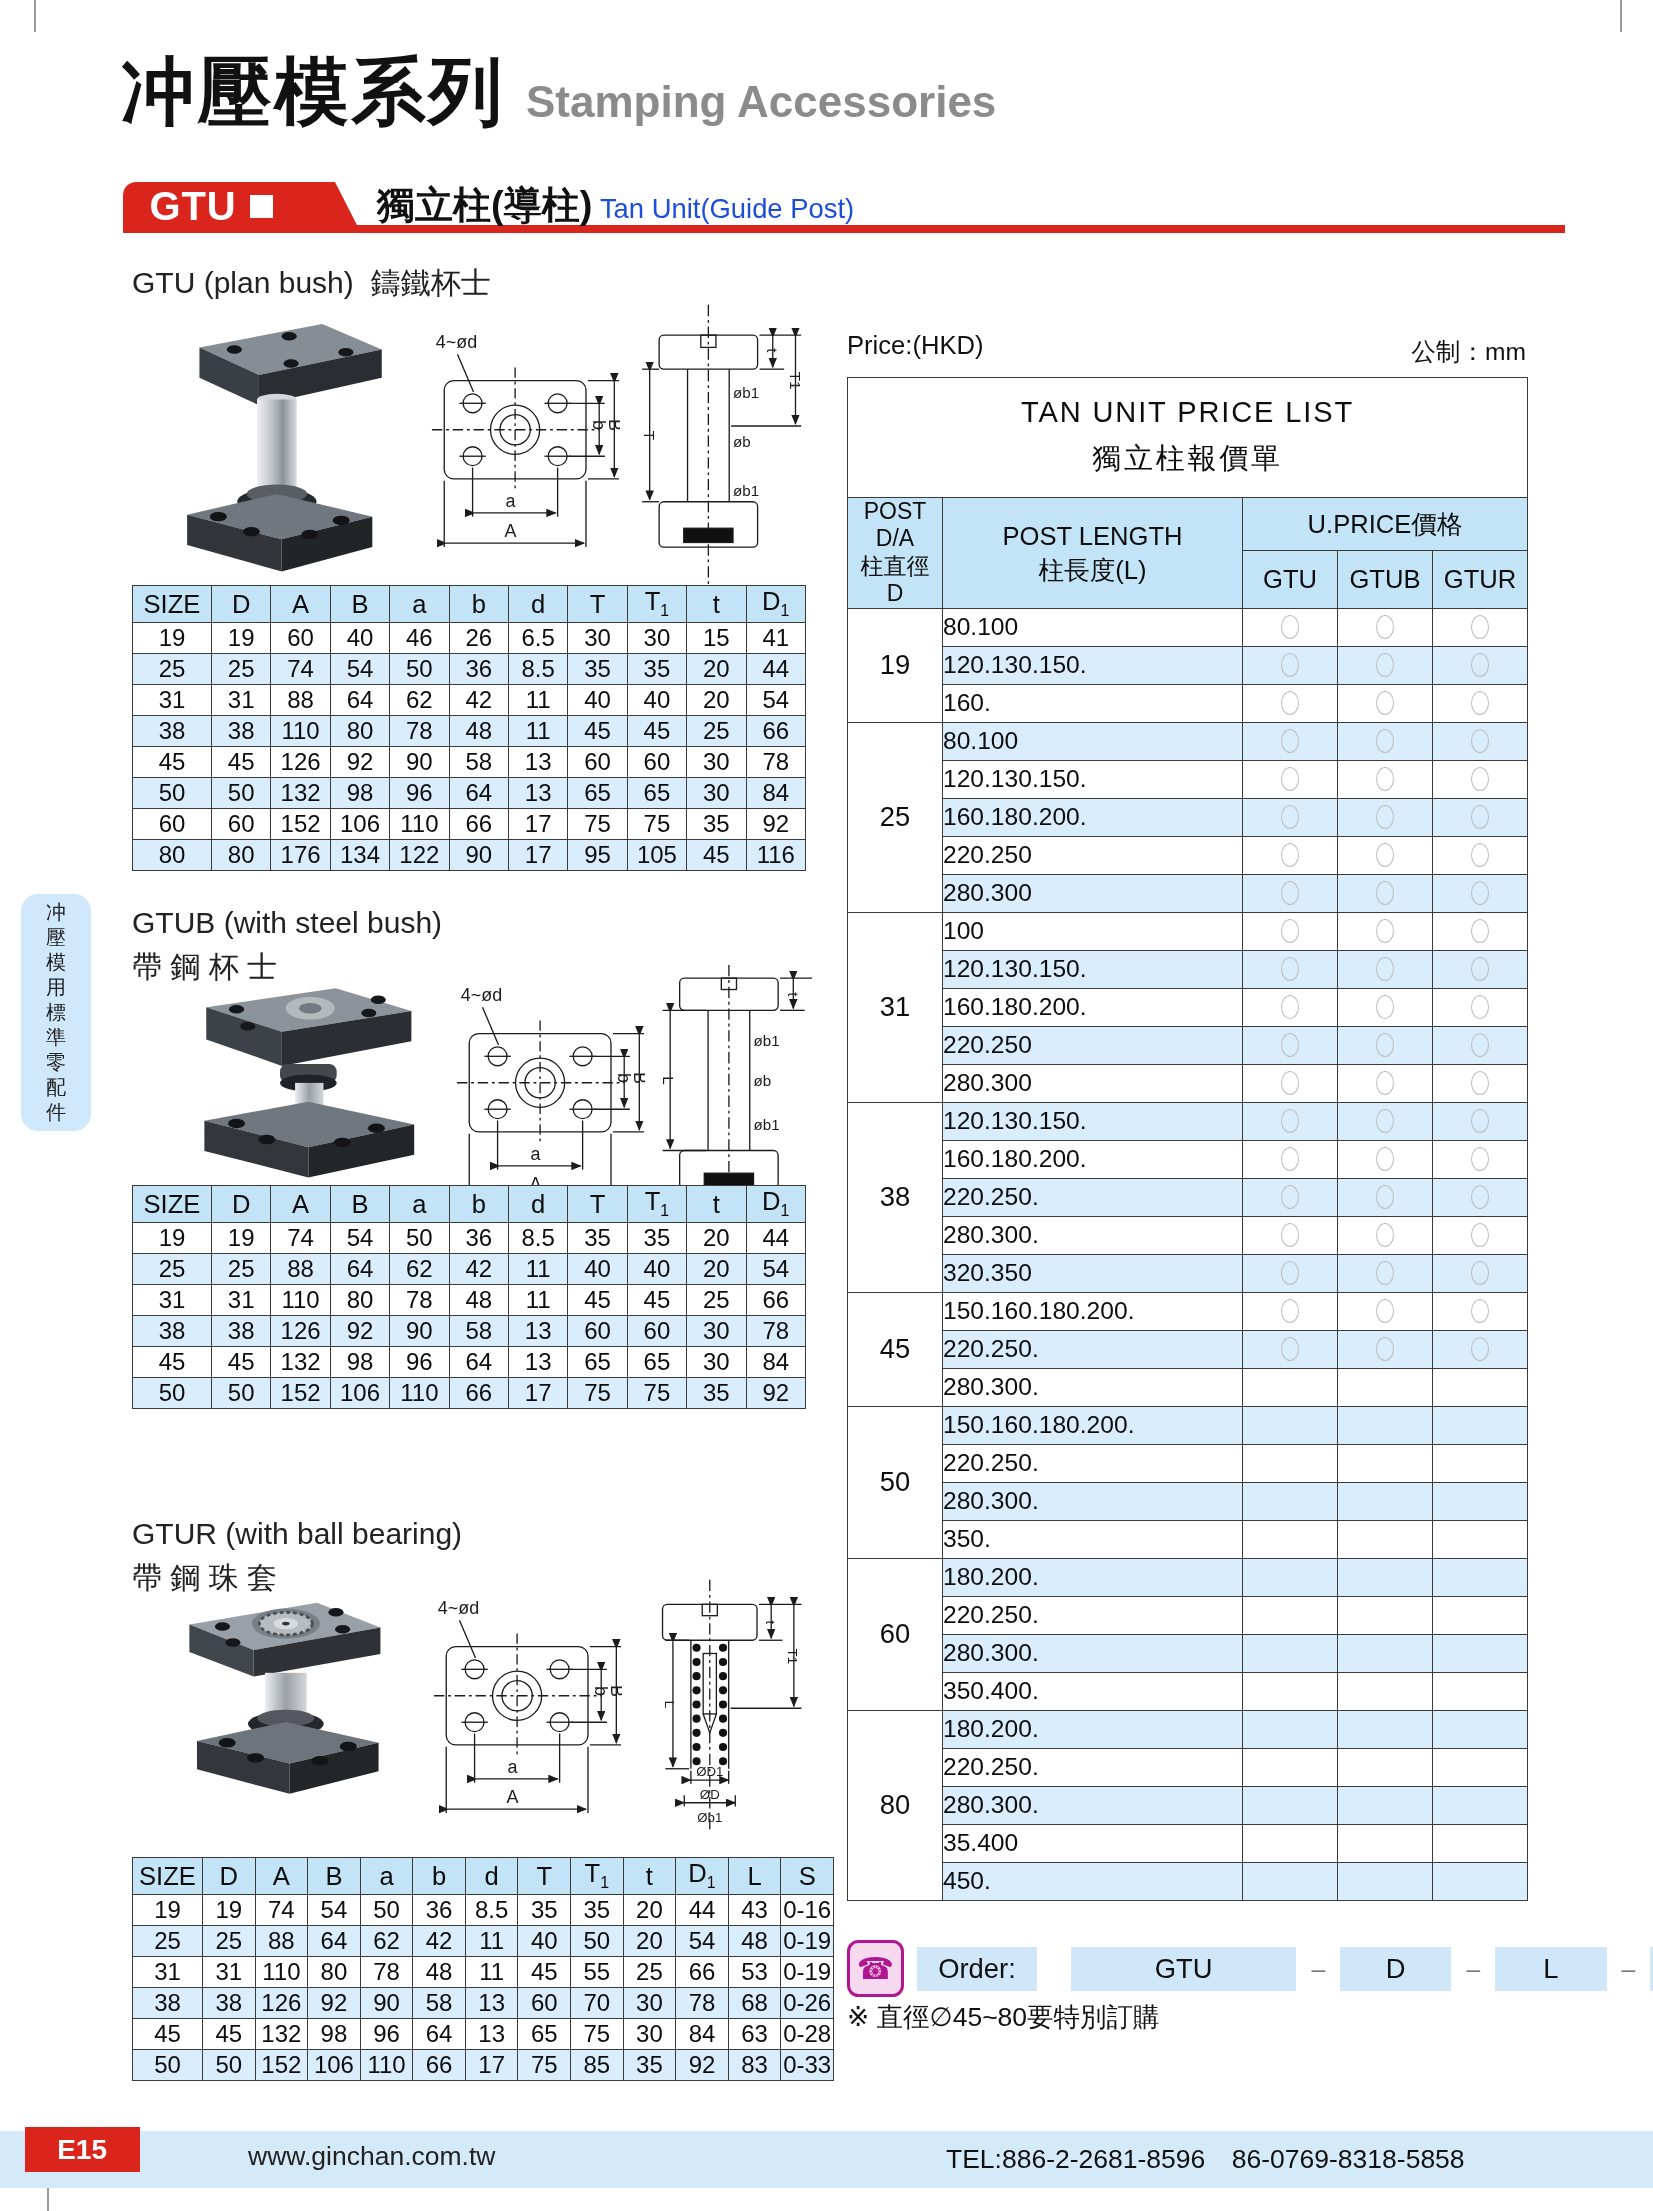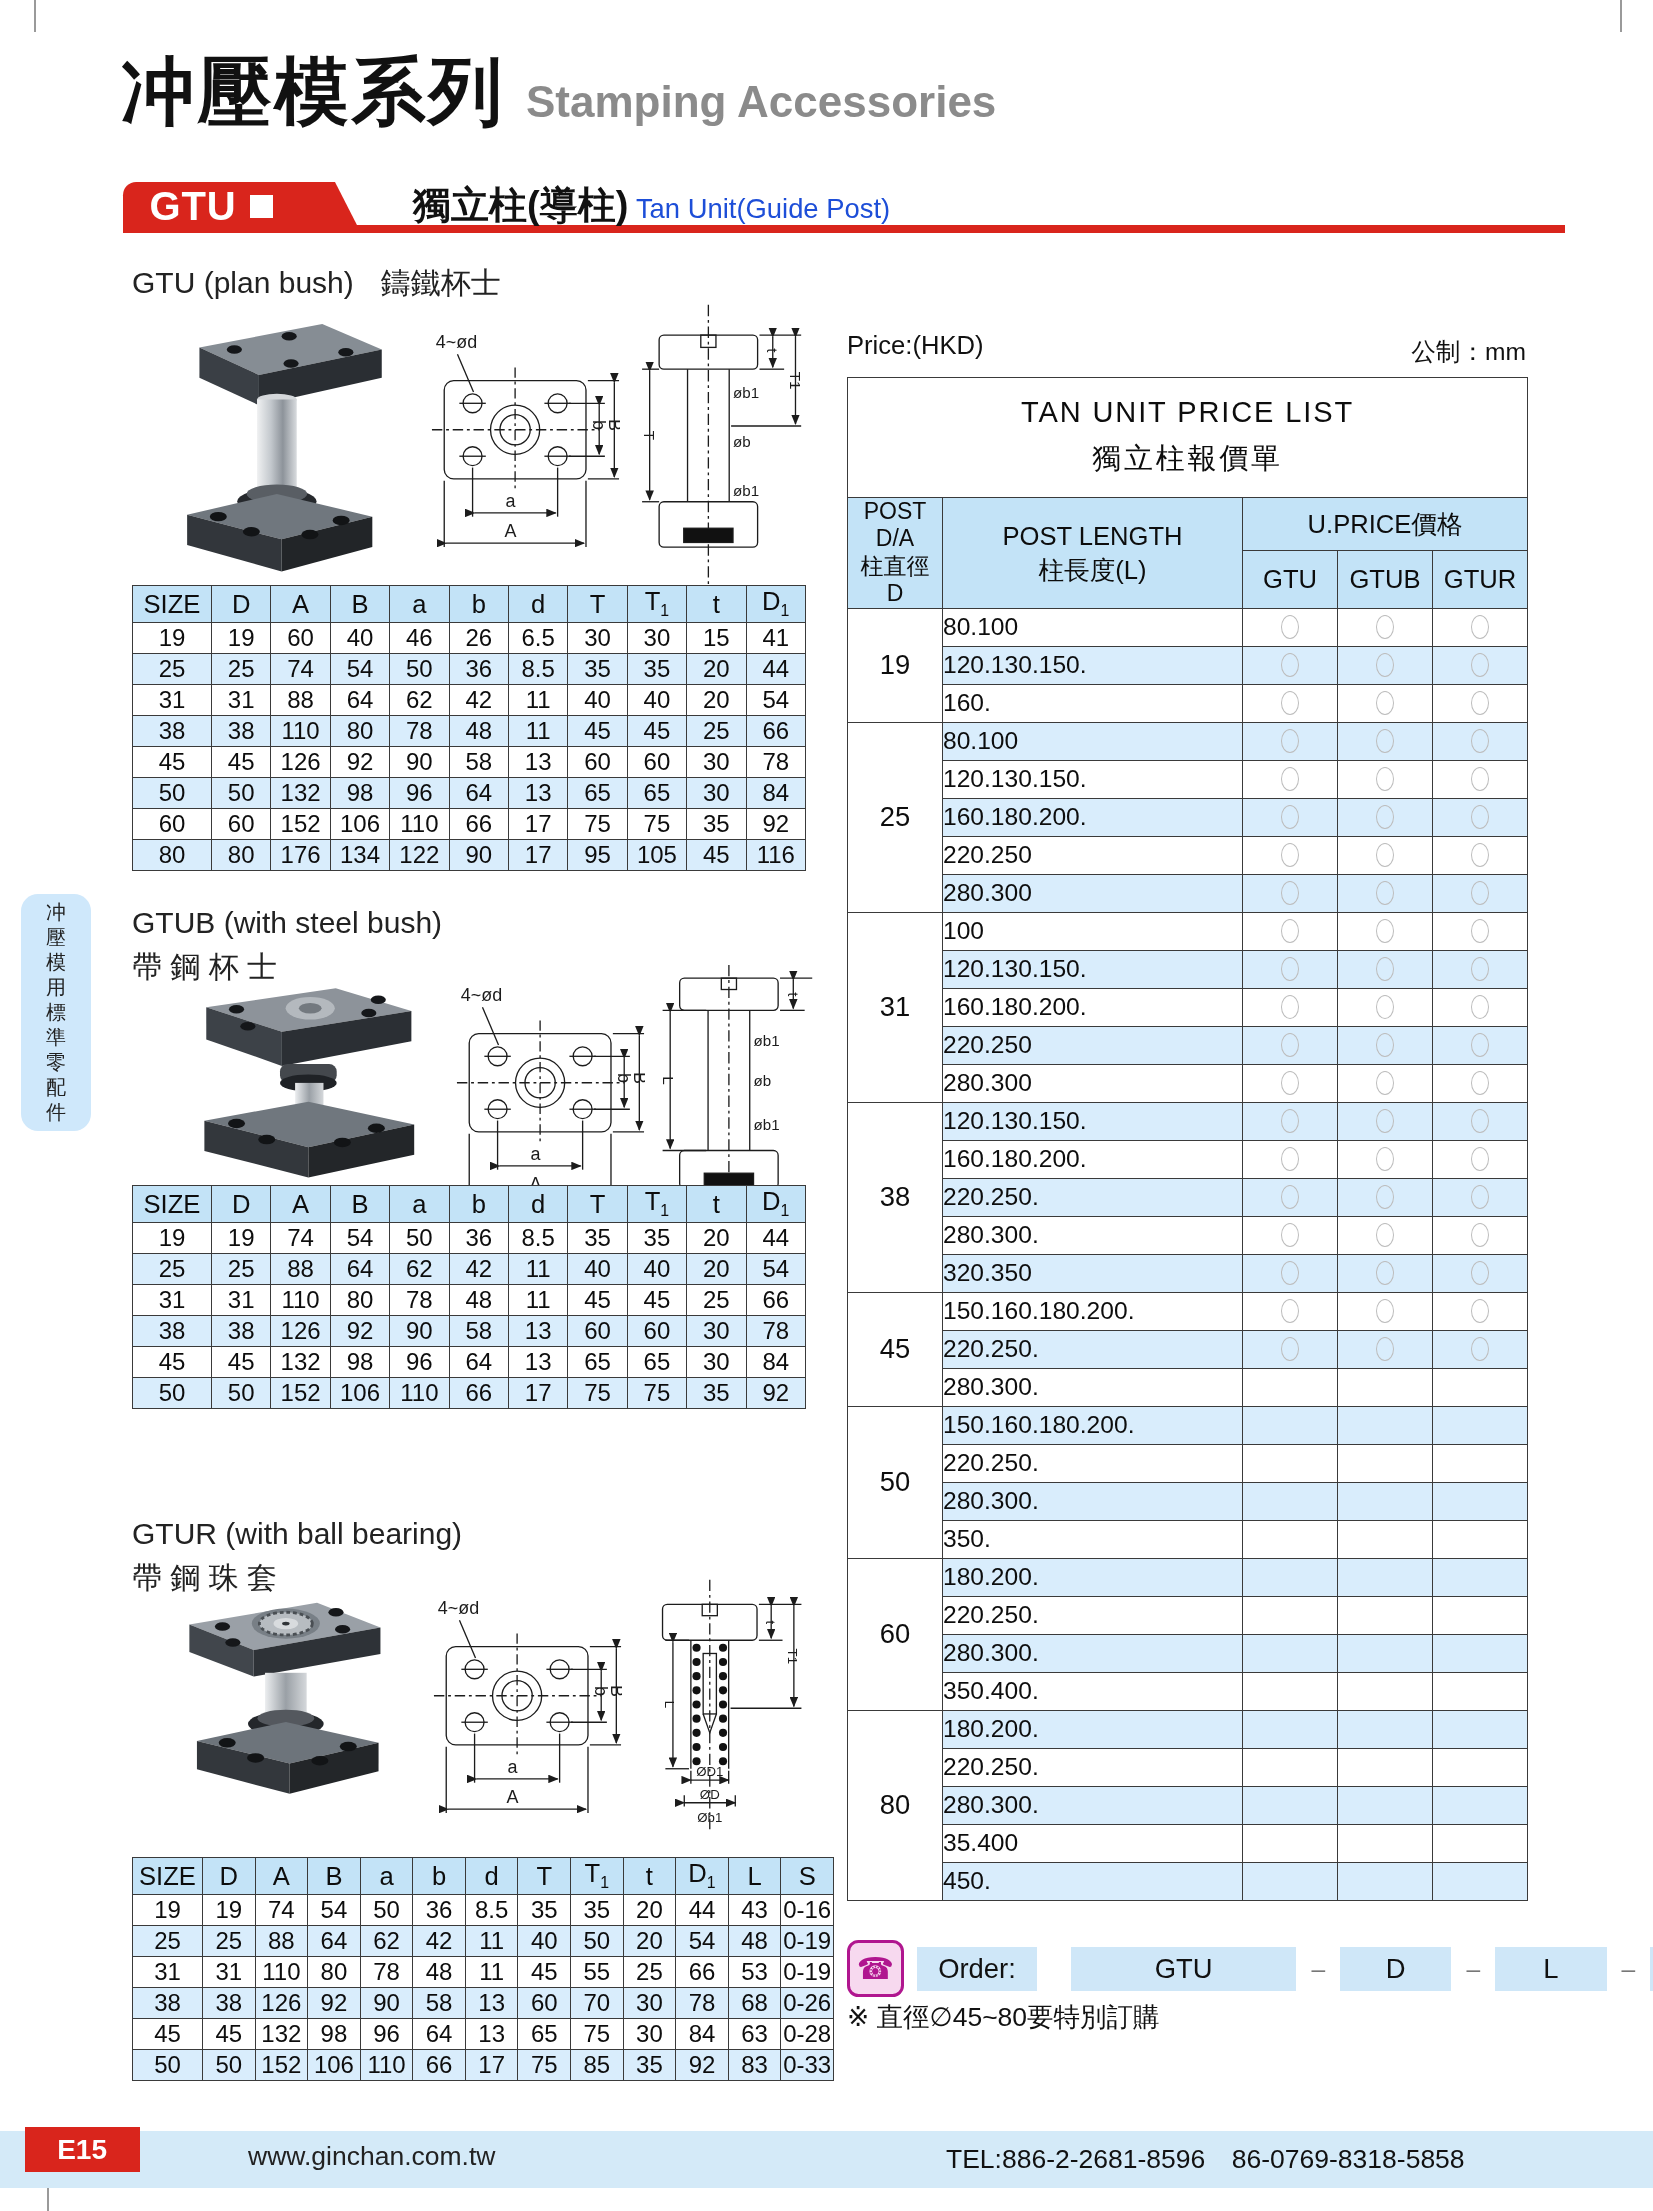--- a/index.html
+++ b/index.html
@@ -13,26 +13,26 @@
   .hdr-en{font-size:44px;font-weight:bold;color:#8b8b8b;line-height:1.05;padding-bottom:3.8px;}
   
   .badge-row{position:absolute;left:123px;top:182px;height:51px;}
   .badge{position:absolute;left:0;top:0;width:185px;height:49px;background:#d9251c;
          border-radius:13.2px 0 0 5.7px;display:flex;align-items:center;padding-left:26.5px;gap:13.2px;}
   .badge:after{content:"";position:absolute;right:-25.6px;top:0;width:0;height:0;
          border-bottom:49px solid #d9251c;border-right:25.6px solid transparent;}
   .badge-txt{color:#fff;font-size:40px;font-weight:bold;letter-spacing:0.9px;}
   .badge-sq{width:23px;height:23px;background:#fff;display:inline-block;}
   .badge-line{position:absolute;left:0;top:43px;width:1442px;height:7.6px;background:#d9251c;}
-  .badge-sub{position:absolute;left:254px;top:-1.9px;display:flex;align-items:baseline;gap:7.6px;white-space:nowrap;margin-left:36px;}
+  .badge-sub{position:absolute;left:254px;top:-1.9px;display:flex;align-items:baseline;gap:7.6px;white-space:nowrap;}
   .badge-sub-zh{font-size:38px;font-weight:bold;color:#111;}
   .badge-sub-en{font-size:27.4px;font-weight:normal;color:#1d4ed8;}
   
   .sec-title{position:absolute;font-size:30px;color:#222;white-space:nowrap;}
-  .sec-title .zh{margin-left:27px;}
+  .sec-title .zh{margin-left:17px;}
   .sec-title2{position:absolute;font-size:30px;color:#222;line-height:44px;white-space:nowrap;}
   
   table.dim{border-collapse:collapse;table-layout:fixed;position:absolute;background:#fff;}
   table.dim th,table.dim td{border:1.5px solid #3a3a3a;text-align:center;padding:0;
         font-size:24px;color:#0d0d0d;height:30px;font-weight:normal;}
   table.dim th{background:#c3e3f7;font-size:25.6px;height:36px;}
   table.dim tr.alt td{background:#d9edfc;}
   table.dim sub{font-size:62%;}
   #tbl-gtu,#tbl-gtub{left:132px;width:674px;}
   #tbl-gtu{top:585px;} #tbl-gtub{top:1185px;}

